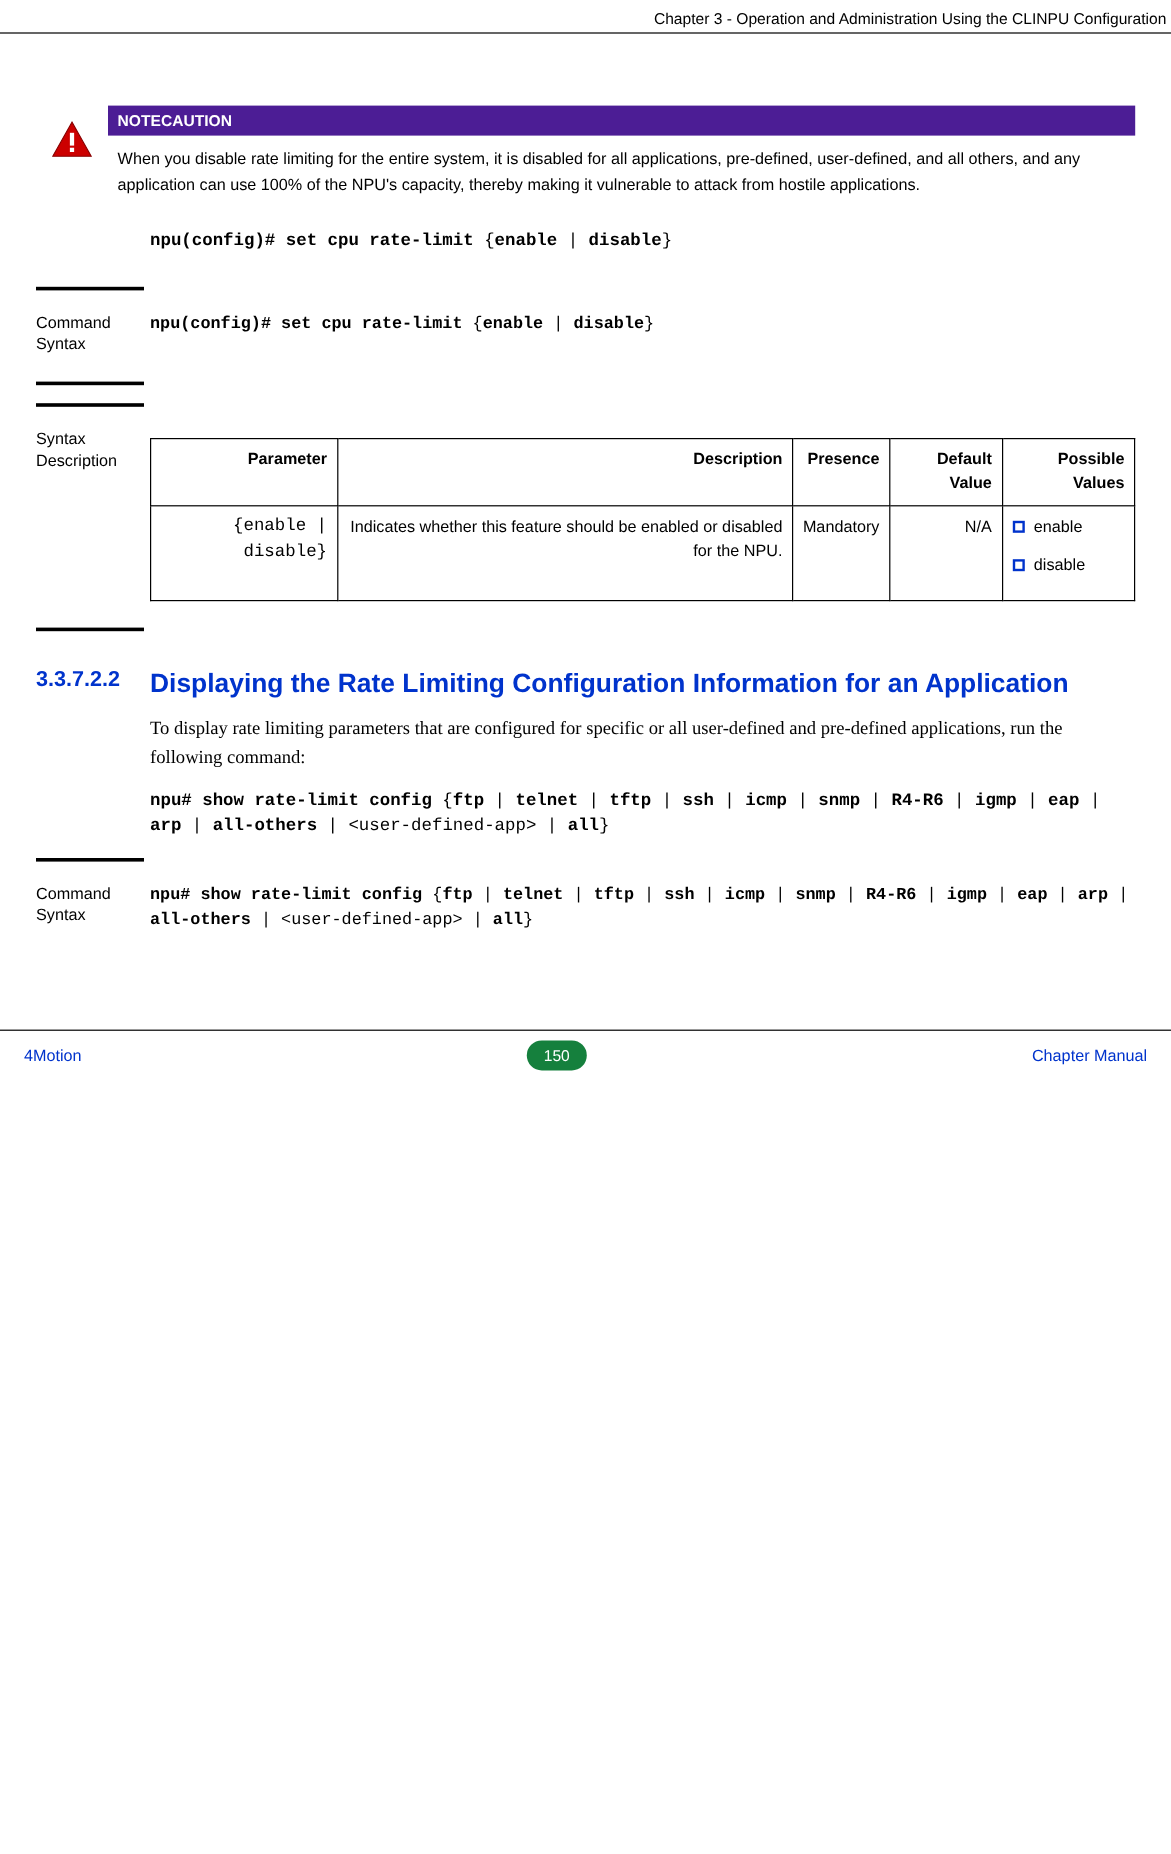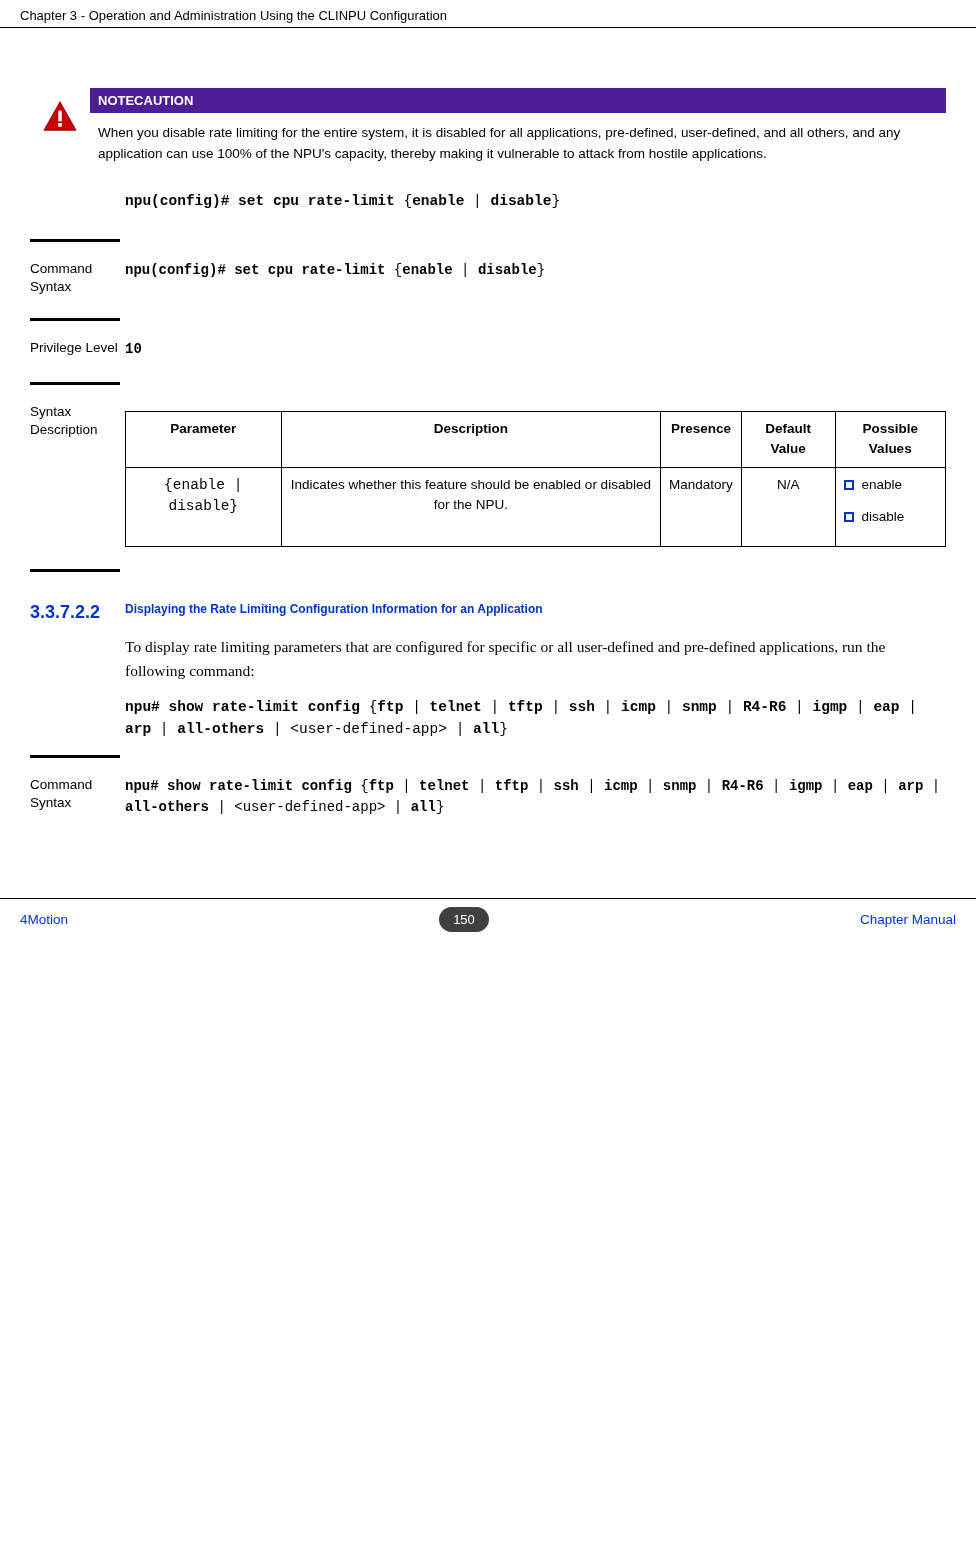--- a/index.html
+++ b/index.html
@@ -7,21 +7,21 @@
       font-family: Arial, Helvetica, sans-serif;
       font-size: 14px;
       color: #000;
       background: #fff;
       width: 976px;
       margin: 0 auto;
       padding: 0;
     }
     .page-header {
       display: flex;
-      justify-content: flex-start;
+      justify-content: flex-end;
       padding: 8px 4px 4px 20px;
       border-bottom: 1px solid #000;
       font-size: 13px;
     }
     .content {
       padding: 0 30px 0 30px;
     }
     .note-block {
       display: flex;
       margin-top: 60px;
@@ -91,21 +91,21 @@
     .def-value { flex: 1; font-size: 14px; line-height: 1.5; }
     .syntax-table {
       border-collapse: collapse;
       margin-top: 8px;
       width: 100%;
       font-size: 13.5px;
     }
     .syntax-table th, .syntax-table td {
       border: 1px solid #000;
       padding: 7px 8px;
-      text-align: center;
+      text-align: right;
       vertical-align: top;
     }
     .syntax-table th { font-weight: bold; }
     .bullet-item {
       display: flex;
       align-items: center;
       margin-bottom: 12px;
     }
     .bullet-sq {
       width: 10px; height: 10px;
@@ -122,35 +122,35 @@
       width: 95px;
       flex-shrink: 0;
       color: #0033cc;
       font-weight: bold;
       font-size: 18px;
     }
     .section-title {
       flex: 1;
       color: #0033cc;
       font-weight: bold;
-      font-size: 12px;
+      font-size: 22px;
       line-height: 1.25;
     }
     .page-footer {
       display: flex;
       justify-content: space-between;
       align-items: center;
       padding: 8px 20px;
       border-top: 1px solid #000;
       margin-top: 80px;
       color: #0033cc;
       font-size: 13.5px;
     }
     .page-badge {
-      background: #404040;
+      background: #15803d;
       color: #fff;
       border-radius: 14px;
       padding: 5px 14px;
       font-size: 13px;
     }
     .gap-v { height: 12px; }
   </style>
 </head>
 <body>
 
@@ -189,24 +189,20 @@
       <div class="def-value mono">
         <span class="b">npu(config)# set cpu rate-limit </span><span>{</span><span class="b">enable</span><span> | </span><span class="b">disable</span><span>}</span>
       </div>
     </div>
   </div>
 
   <div class="gap-v"></div>
 
   <div>
     <div class="def-divider"></div>
-    <div class="def-row">
-      <div class="def-label">Privilege Level</div>
-      <div class="def-value mono"><span class="b">10</span></div>
-    </div>
   </div>
 
   <div class="gap-v"></div>
 
   <div>
     <div class="def-divider"></div>
     <div class="def-row">
       <div class="def-label">Syntax Description</div>
       <div class="def-value">
         <table class="syntax-table">

